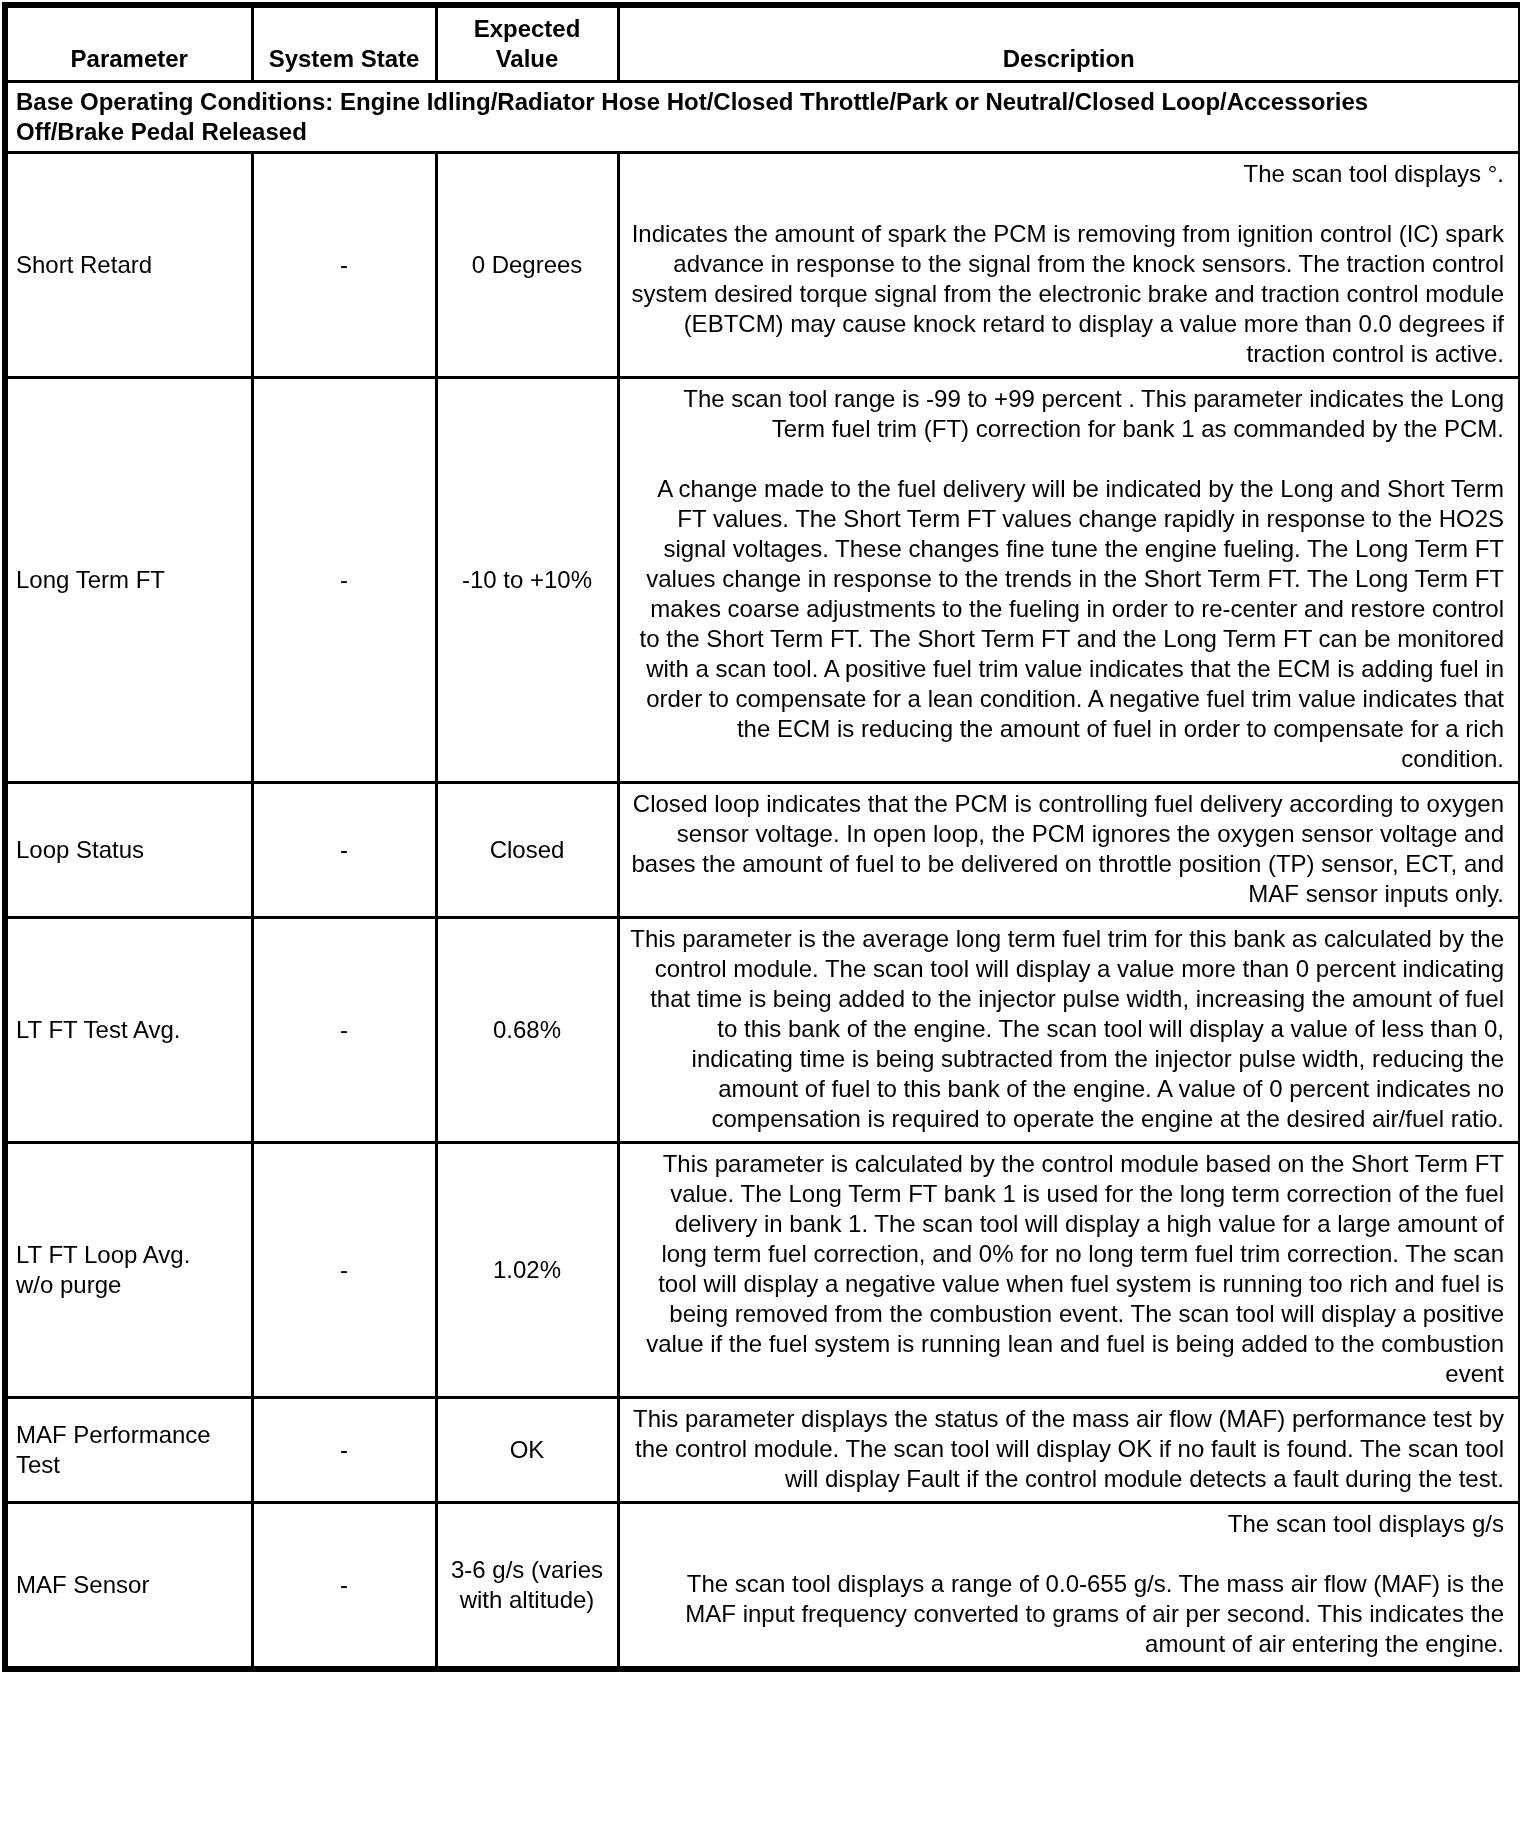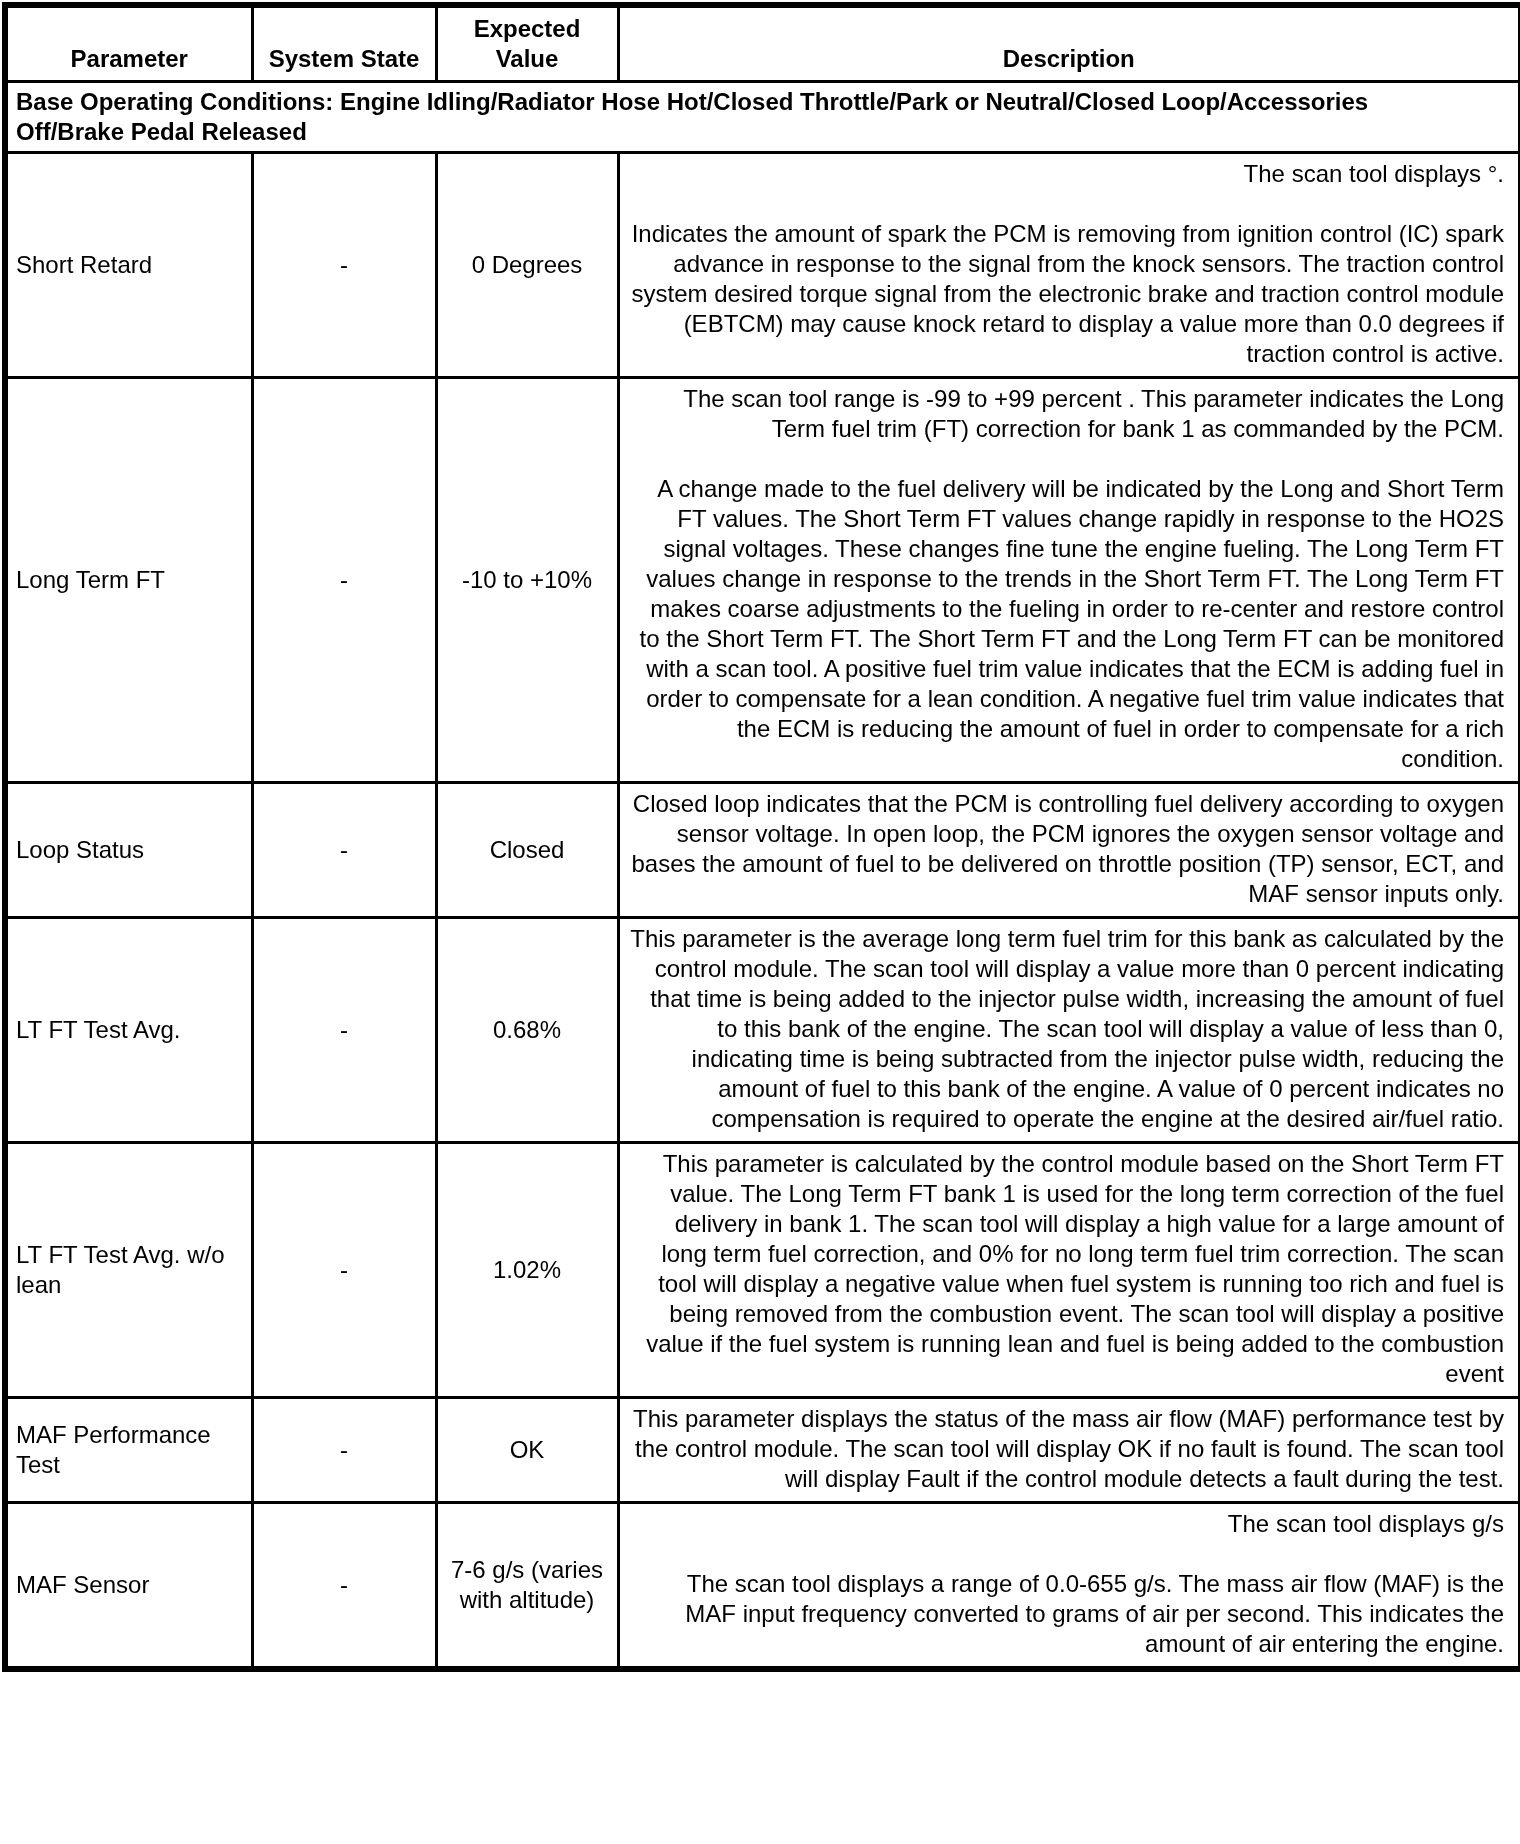--- a/index.html
+++ b/index.html
@@ -116,34 +116,34 @@
     <td class="expected-cell">Closed</td>
     <td class="desc-cell">Closed loop indicates that the PCM is controlling fuel delivery according to oxygen sensor voltage. In open loop, the PCM ignores the oxygen sensor voltage and bases the amount of fuel to be delivered on throttle position (TP) sensor, ECT, and MAF sensor inputs only.</td>
   </tr>
         <tr>
     <td class="param-cell">LT FT Test Avg.</td>
     <td class="state-cell">-</td>
     <td class="expected-cell">0.68%</td>
     <td class="desc-cell">This parameter is the average long term fuel trim for this bank as calculated by the control module. The scan tool will display a value more than 0 percent indicating that time is being added to the injector pulse width, increasing the amount of fuel to this bank of the engine. The scan tool will display a value of less than 0, indicating time is being subtracted from the injector pulse width, reducing the amount of fuel to this bank of the engine. A value of 0 percent indicates no compensation is required to operate the engine at the desired air/fuel ratio.</td>
   </tr>
         <tr>
-    <td class="param-cell">LT FT Test Avg. w/o lean</td>
+    <td class="param-cell">LT FT Loop Avg. w/o purge</td>
     <td class="state-cell">-</td>
     <td class="expected-cell">1.02%</td>
     <td class="desc-cell">This parameter is calculated by the control module based on the Short Term FT value. The Long Term FT bank 1 is used for the long term correction of the fuel delivery in bank 1. The scan tool will display a high value for a large amount of long term fuel correction, and 0% for no long term fuel trim correction. The scan tool will display a negative value when fuel system is running too rich and fuel is being removed from the combustion event. The scan tool will display a positive value if the fuel system is running lean and fuel is being added to the combustion event</td>
   </tr>
         <tr>
     <td class="param-cell">MAF Performance Test</td>
     <td class="state-cell">-</td>
     <td class="expected-cell">OK</td>
     <td class="desc-cell">This parameter displays the status of the mass air flow (MAF) performance test by the control module. The scan tool will display OK if no fault is found. The scan tool will display Fault if the control module detects a fault during the test.</td>
   </tr>
         <tr>
     <td class="param-cell">MAF Sensor</td>
     <td class="state-cell">-</td>
-    <td class="expected-cell">7-6 g/s (varies with altitude)</td>
+    <td class="expected-cell">3-6 g/s (varies with altitude)</td>
     <td class="desc-cell">The scan tool displays g/s
 
 The scan tool displays a range of 0.0-655 g/s. The mass air flow (MAF) is the MAF input frequency converted to grams of air per second. This indicates the amount of air entering the engine.</td>
   </tr>
       </tbody>
   </table>
 </div>
 
 </body></html>

